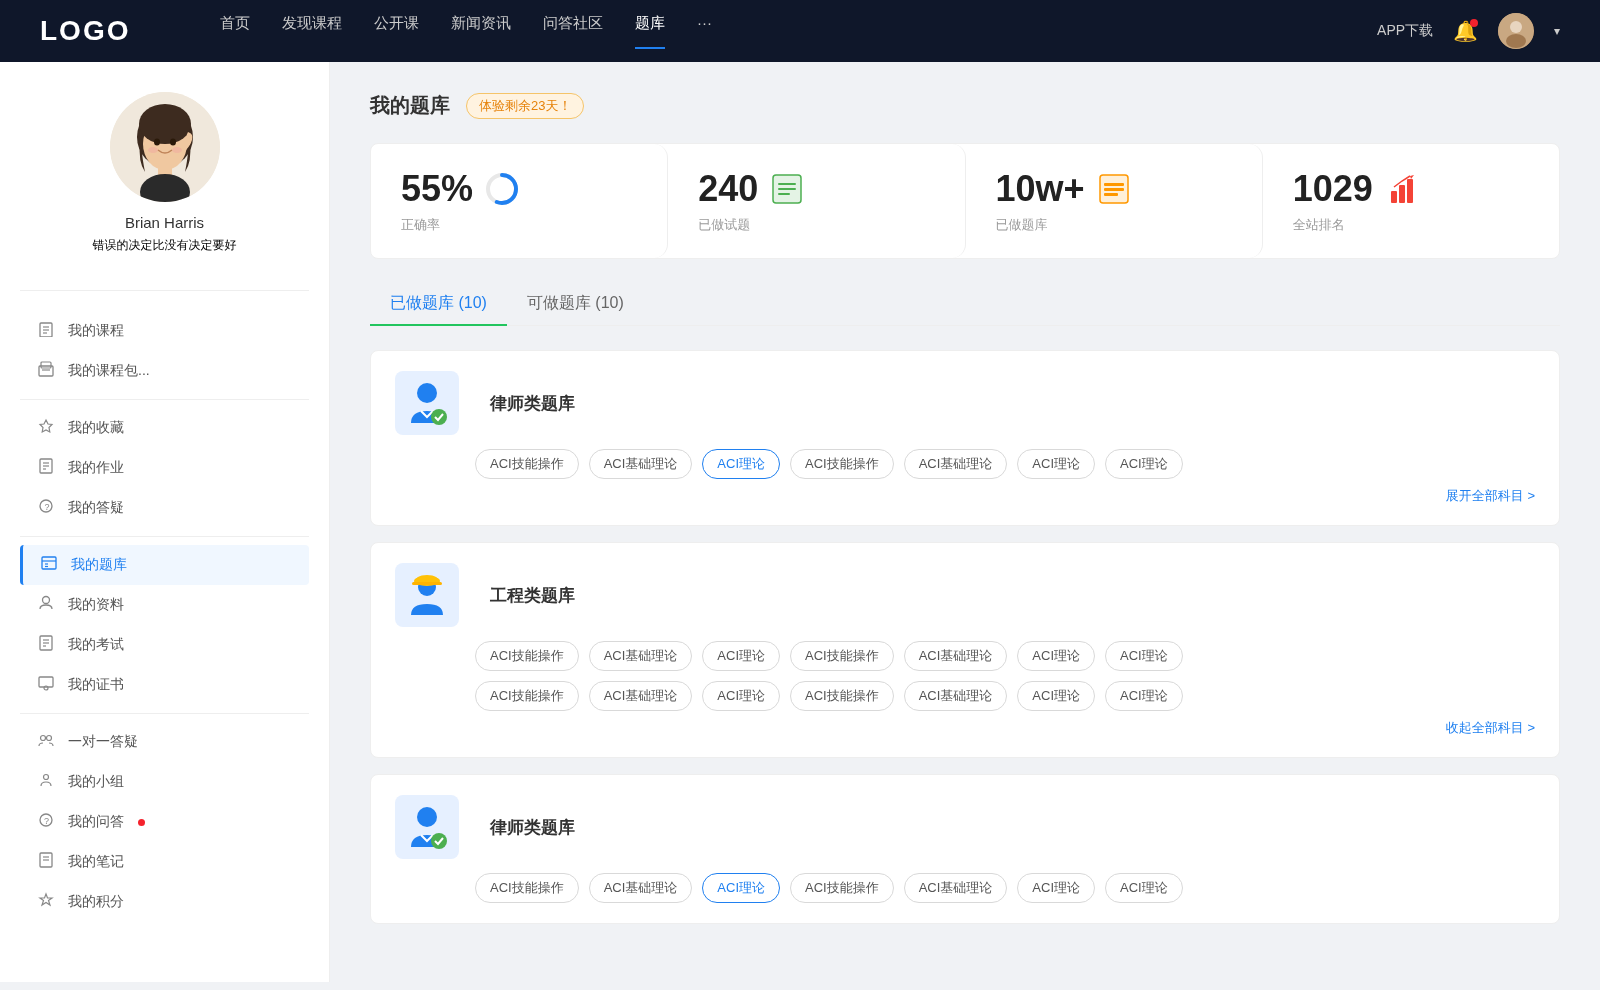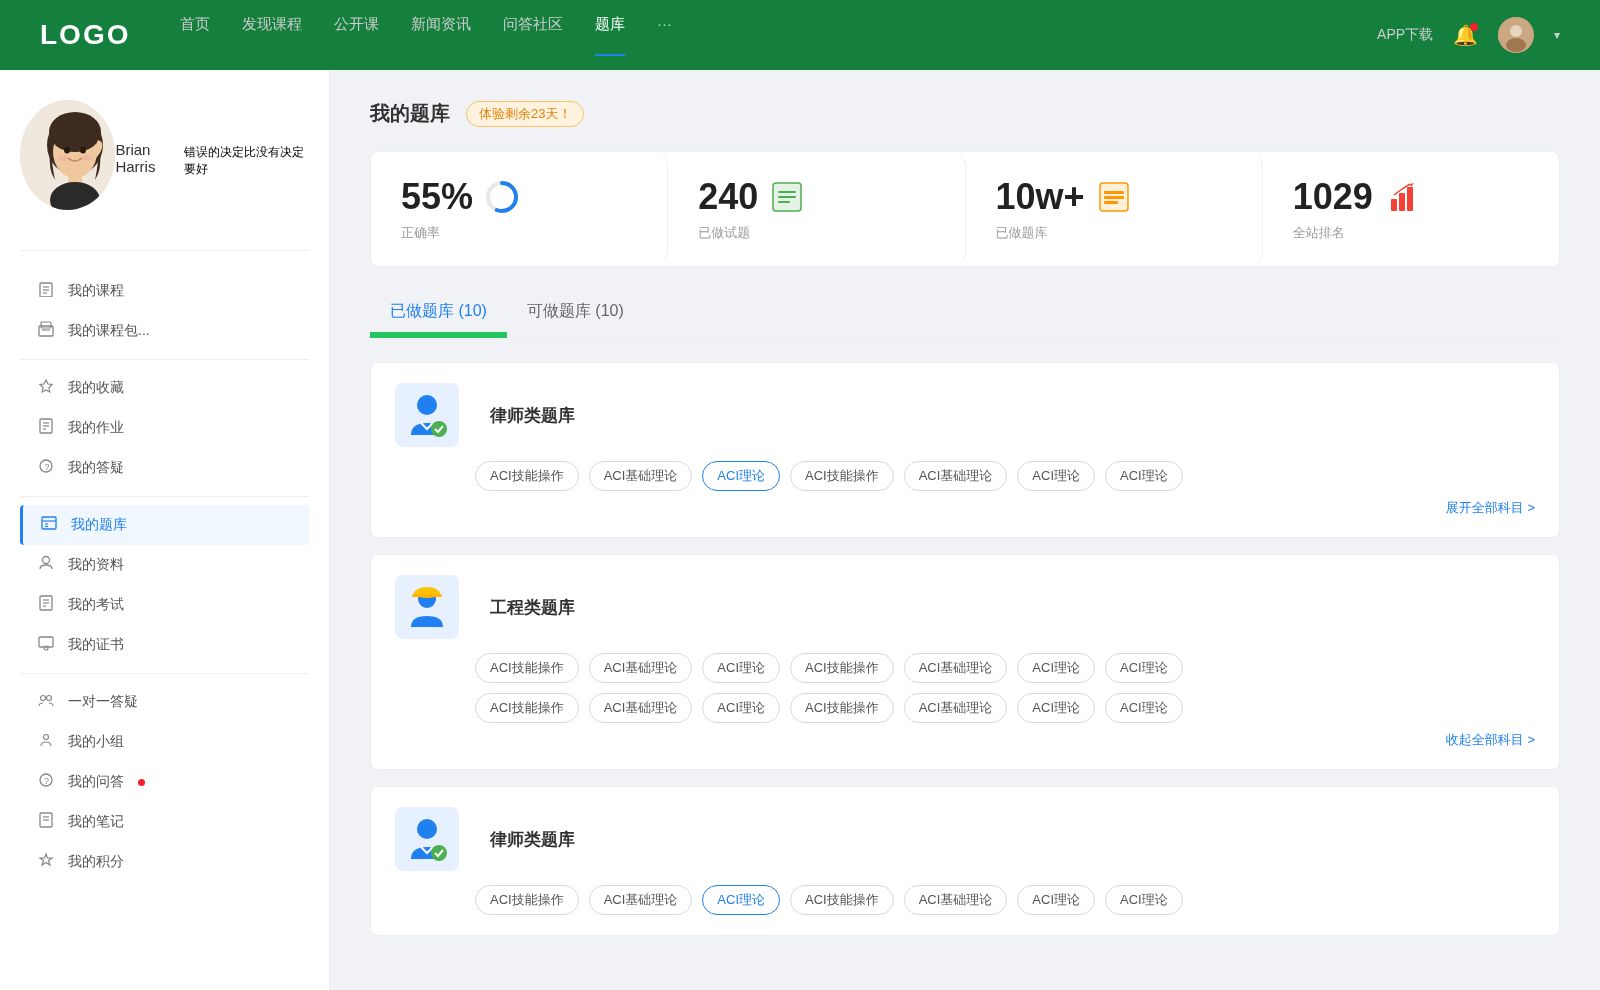--- a/index.html
+++ b/index.html
@@ -1,38 +1,38 @@
 <!DOCTYPE html>
 <html><head>
   <meta charset="utf-8">
   <style>
     * { margin: 0; padding: 0; box-sizing: border-box; }
     body { font-family: "PingFang SC", "Microsoft YaHei", sans-serif; background: #f0f2f5; width: 1600px; min-height: 990px; }
 
     
-    .topnav { background: #15803d; height: 70px; display: flex; align-items: center; padding: 0 40px; gap: 20px; }
+    .topnav { background: #0f172a; height: 62px; display: flex; align-items: center; padding: 0 40px; gap: 60px; }
     .topnav-logo { color: #fff; font-size: 28px; font-weight: bold; letter-spacing: 2px; min-width: 120px; }
     .topnav-links { display: flex; gap: 32px; flex: 1; }
     .topnav-link { color: #ccc; font-size: 15px; cursor: pointer; text-decoration: none; }
-    .topnav-link.active { color: #fff; border-bottom: 2px solid #2080f0; padding-bottom: 20px; }
+    .topnav-link.active { color: #fff; border-bottom: 2px solid #2080f0; padding-bottom: 14px; }
     .topnav-right { display: flex; align-items: center; gap: 20px; margin-left: auto; }
     .topnav-app { color: #ccc; font-size: 14px; cursor: pointer; }
     .topnav-bell { position: relative; cursor: pointer; }
     .topnav-bell-icon { color: #ccc; font-size: 20px; }
     .topnav-bell-dot { position: absolute; top: 0; right: 0; width: 8px; height: 8px; background: #f5222d; border-radius: 50%; }
     .topnav-avatar { width: 36px; height: 36px; border-radius: 50%; background: #888; overflow: hidden; cursor: pointer; }
     .topnav-avatar-img { width: 100%; height: 100%; object-fit: cover; background: linear-gradient(135deg, #c6a882, #a07850); display: flex; align-items: center; justify-content: center; color: #fff; font-size: 14px; }
     .topnav-chevron { color: #ccc; font-size: 12px; cursor: pointer; }
 
     
     .page-body { display: flex; min-height: 920px; }
 
     
     .sidebar { width: 330px; background: #fff; padding: 30px 20px; flex-shrink: 0; border-right: 1px solid #eee; }
-    .sidebar-profile { display: flex; align-items: center; padding-bottom: 28px; border-bottom: 1px solid #eee; margin-bottom: 20px; }
+    .sidebar-profile { display: flex; flex-direction: column; align-items: center; padding-bottom: 36px; border-bottom: 1px solid #eee; margin-bottom: 20px; }
     .sidebar-avatar { width: 110px; height: 110px; border-radius: 50%; overflow: hidden; background: #f0e8dc; margin-bottom: 12px; }
     .sidebar-name { font-size: 15px; color: #333; font-weight: 500; margin-bottom: 6px; }
     .sidebar-motto { font-size: 12px; color: #000000; }
     .sidebar-menu { list-style: none; }
     .sidebar-menu-item { display: flex; align-items: center; gap: 12px; padding: 10px 16px; font-size: 14px; color: #555; cursor: pointer; border-radius: 4px; }
     .sidebar-menu-item.active { color: #2080f0; background: #f0f7ff; font-weight: 500; border-left: 3px solid #2080f0; }
     .sidebar-menu-item .menu-icon { font-size: 16px; width: 20px; text-align: center; }
     .sidebar-divider { height: 1px; background: #eee; margin: 8px 0; }
     .menu-badge { width: 7px; height: 7px; background: #f5222d; border-radius: 50%; margin-left: 2px; display: inline-block; }
 
@@ -56,21 +56,21 @@
     .stat-icon-orange { background: transparent; }
     .stat-icon-red { background: transparent; }
     .stat-label { font-size: 13px; color: #999; }
 
     
     .donut-svg { width: 38px; height: 38px; }
 
     
     .tabs-row { display: flex; gap: 0; margin-bottom: 24px; border-bottom: 1px solid #eee; }
     .tab-item { font-size: 16px; color: #666; padding: 10px 20px; cursor: pointer; border-bottom: 2px solid transparent; margin-bottom: -1px; }
-    .tab-item.active { color: #2080f0; border-bottom: 6px solid #22c55e; font-weight: 500; }
+    .tab-item.active { color: #2080f0; border-bottom: 2px solid #22c55e; font-weight: 500; }
 
     
     .bank-card { background: #fff; border: 1px solid #eee; border-radius: 8px; padding: 20px 24px; margin-bottom: 16px; }
     .bank-card-header { display: flex; align-items: center; gap: 31px; margin-bottom: 14px; }
     .bank-card-icon { width: 64px; height: 64px; background: #e6f0ff; border-radius: 8px; display: flex; align-items: center; justify-content: center; flex-shrink: 0; }
     .bank-card-title { font-size: 17px; font-weight: 600; color: #333; }
     .bank-card-tags { display: flex; flex-wrap: wrap; gap: 10px; margin-left: 80px; }
     .tag { padding: 5px 14px; border-radius: 20px; font-size: 13px; border: 1px solid #d9d9d9; color: #555; cursor: pointer; background: #fff; }
     .tag.active { border-color: #2080f0; color: #2080f0; background: #fff; }
     .bank-card-footer { display: flex; justify-content: flex-end; margin-top: 8px; }

